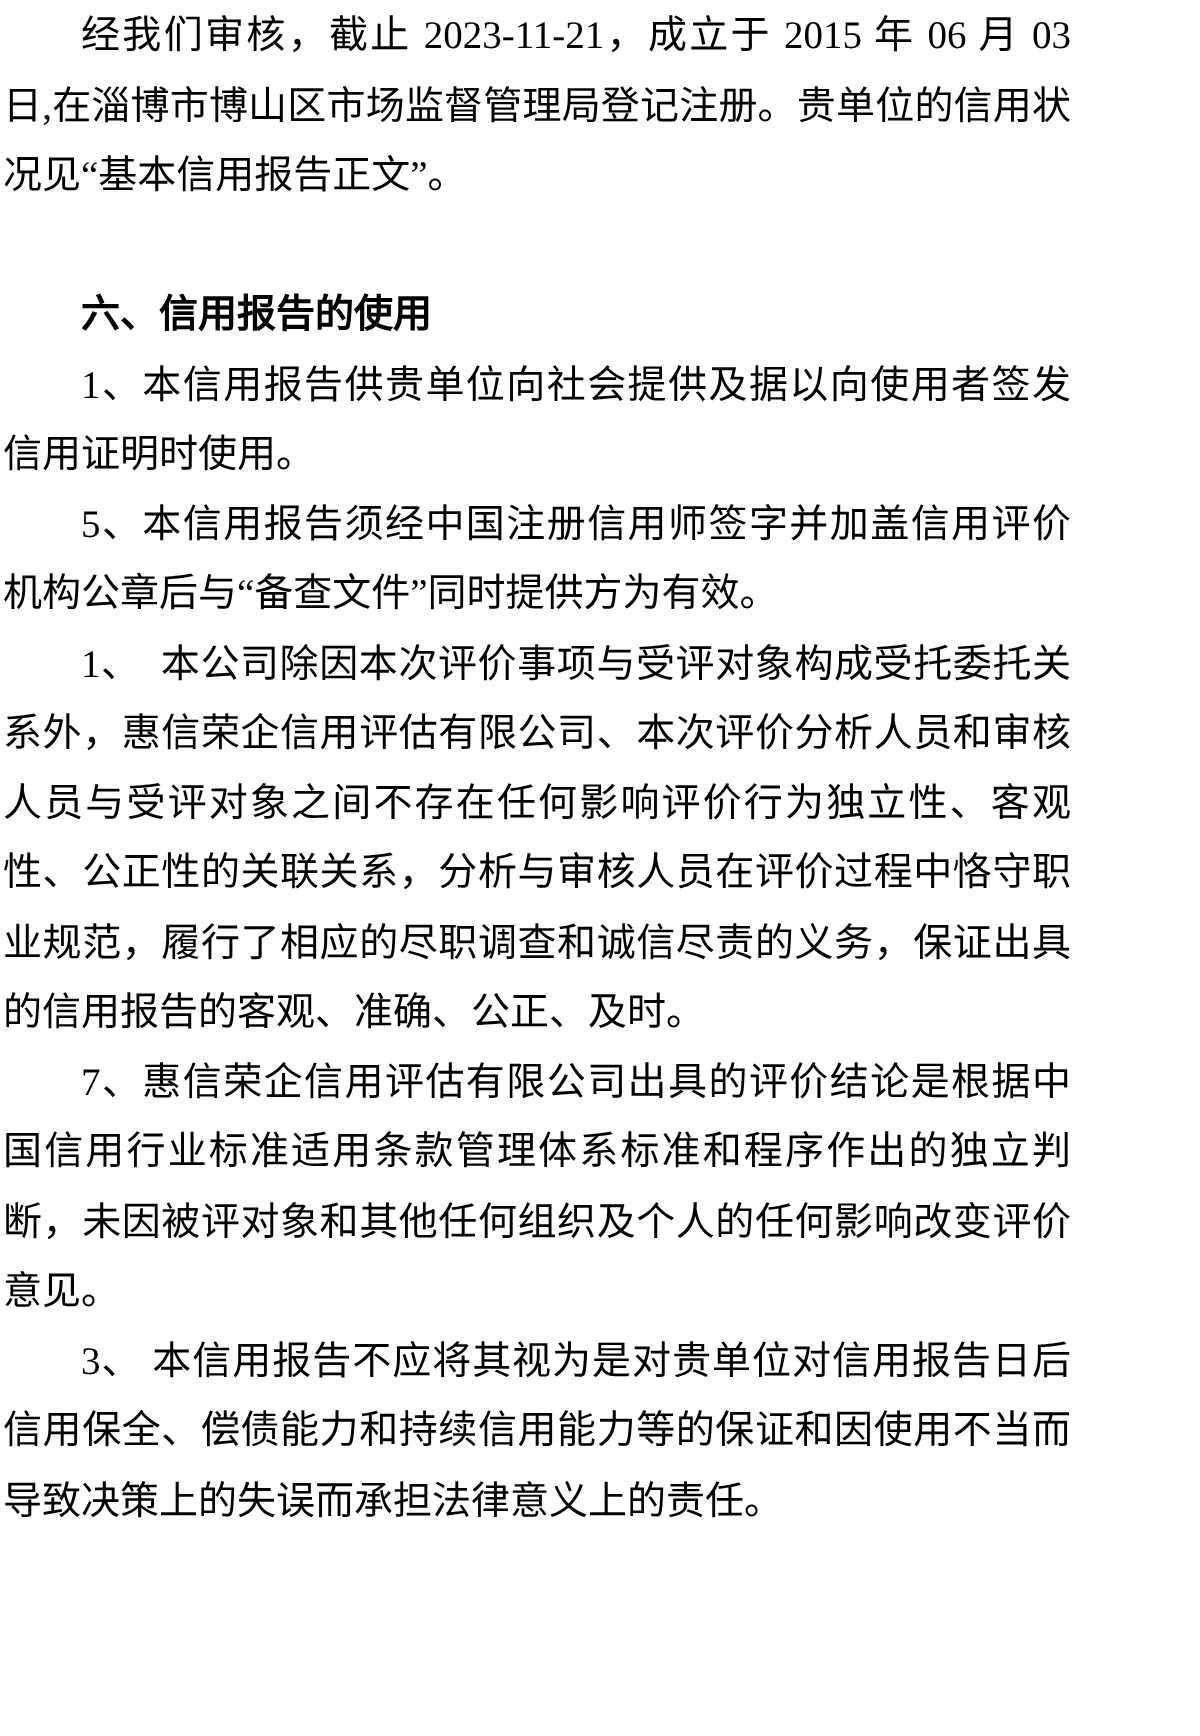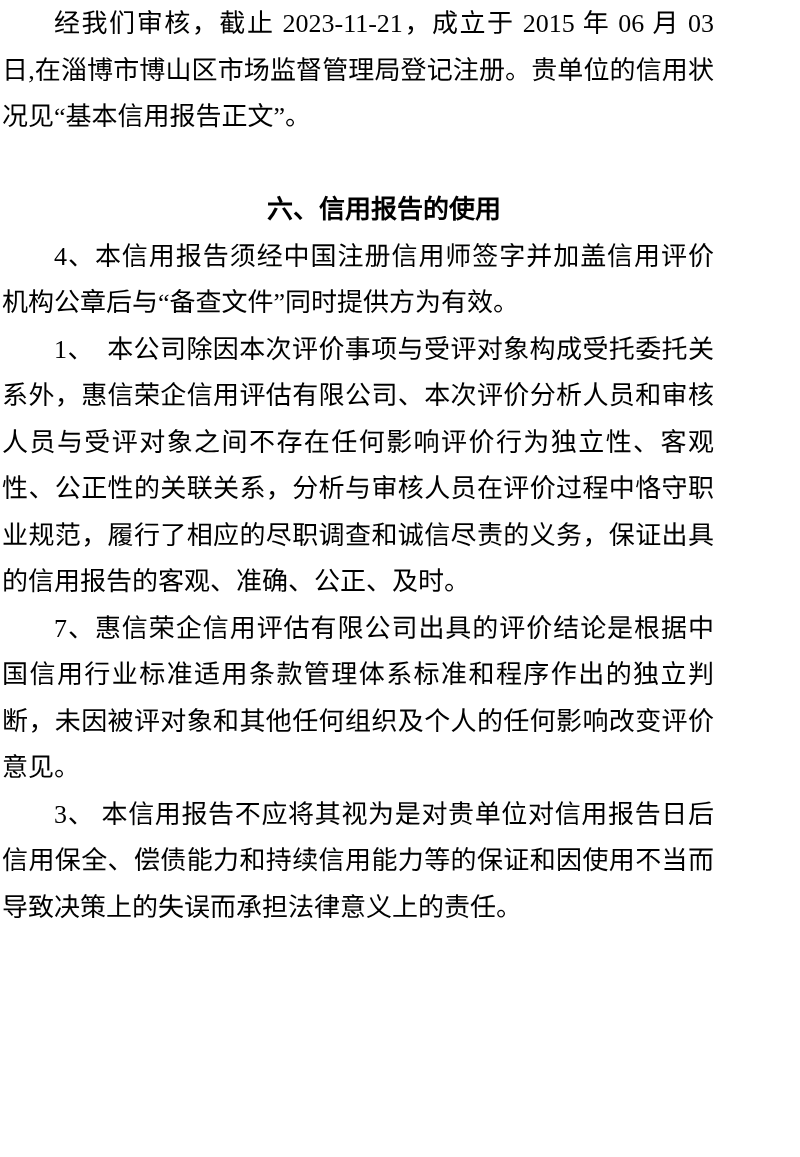--- a/index.html
+++ b/index.html
@@ -26,36 +26,37 @@
   }
   .para {
     margin: 0;
     text-indent: 2em;
   }
   .heading {
     margin: 46.5px 0 0 0;
     text-indent: 2em;
     font-size: 26px;
     font-weight: bold;
-    text-align: center;
+    text-align: left;
   }
 </style>
 </head>
 <body>
 
 <div class="page">
 
   <p class="para">经我们审核，截止 2023-11-21，成立于 2015 年 06 月 03 日,在淄博市博山区市场监督管理局登记注册。贵单位的信用状况见“基本信用报告正文”。</p>
 
   <h2 class="heading">六、信用报告的使用</h2>
 
+  <p class="para">1、本信用报告供贵单位向社会提供及据以向使用者签发信用证明时使用。</p>
 
 
 
-  <p class="para">4、本信用报告须经中国注册信用师签字并加盖信用评价机构公章后与“备查文件”同时提供方为有效。</p>
+  <p class="para">5、本信用报告须经中国注册信用师签字并加盖信用评价机构公章后与“备查文件”同时提供方为有效。</p>
 
 
   <p class="para">1、　本公司除因本次评价事项与受评对象构成受托委托关系外，惠信荣企信用评估有限公司、本次评价分析人员和审核人员与受评对象之间不存在任何影响评价行为独立性、客观性、公正性的关联关系，分析与审核人员在评价过程中恪守职业规范，履行了相应的尽职调查和诚信尽责的义务，保证出具的信用报告的客观、准确、公正、及时。</p>
 
   <p class="para">7、惠信荣企信用评估有限公司出具的评价结论是根据中国信用行业标准适用条款管理体系标准和程序作出的独立判断，未因被评对象和其他任何组织及个人的任何影响改变评价意见。</p>
 
   <p class="para">3、 本信用报告不应将其视为是对贵单位对信用报告日后信用保全、偿债能力和持续信用能力等的保证和因使用不当而导致决策上的失误而承担法律意义上的责任。</p>
 
 </div>
 

